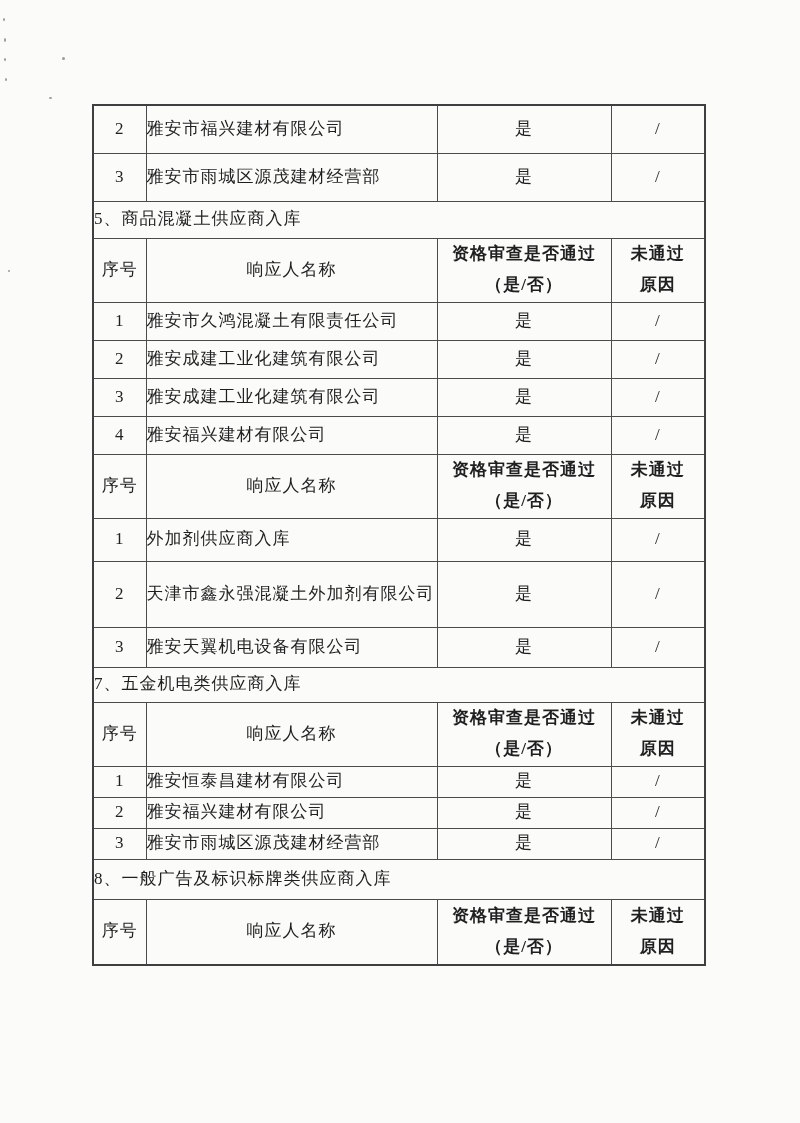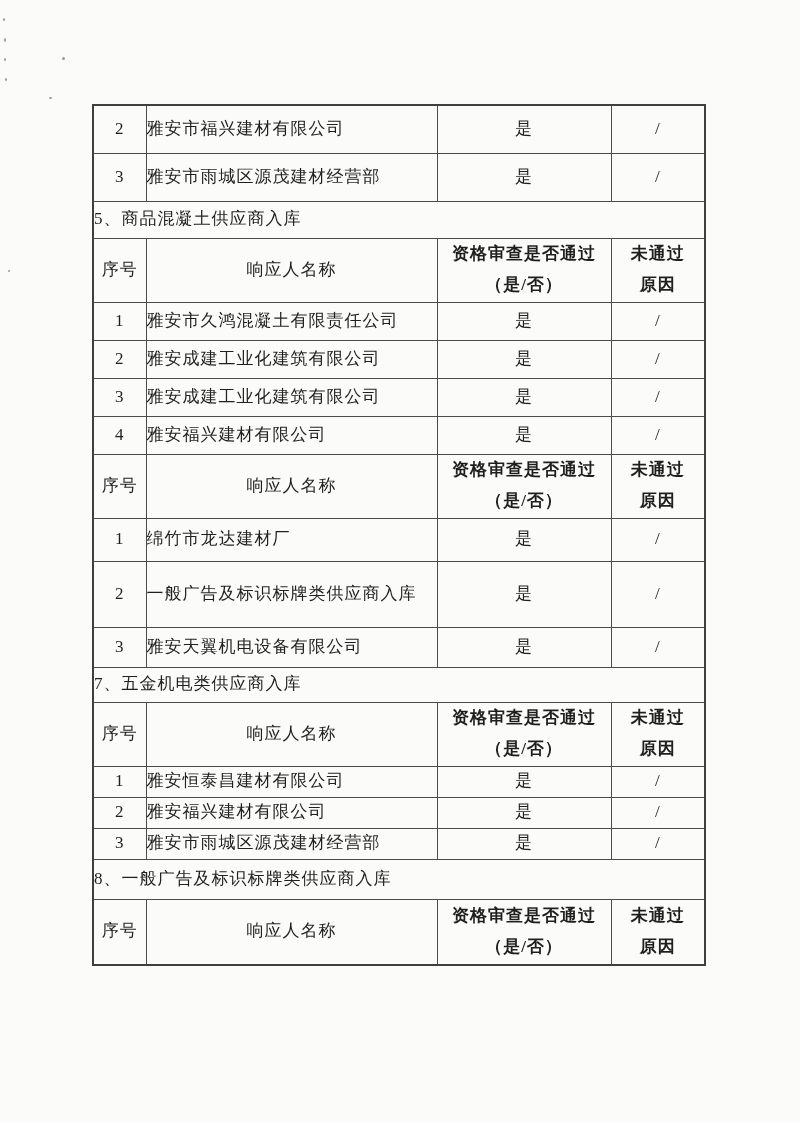--- a/index.html
+++ b/index.html
@@ -129,27 +129,27 @@
             <div class="hline">资格审查是否通过</div>
             <div class="hline">（是/否）</div>
           </td>
           <td class="c-reason head">
             <div class="hline">未通过</div>
             <div class="hline">原因</div>
           </td>
         </tr>
         <tr style="height: 43px;">
           <td class="c-idx">1</td>
-          <td class="c-name">绵竹市龙达建材厂</td>
+          <td class="c-name">外加剂供应商入库</td>
           <td class="c-pass">是</td>
           <td class="c-reason">/</td>
         </tr>
         <tr style="height: 66px;">
           <td class="c-idx">2</td>
-          <td class="c-name">一般广告及标识标牌类供应商入库</td>
+          <td class="c-name">天津市鑫永强混凝土外加剂有限公司</td>
           <td class="c-pass">是</td>
           <td class="c-reason">/</td>
         </tr>
         <tr style="height: 40px;">
           <td class="c-idx">3</td>
           <td class="c-name">雅安天翼机电设备有限公司</td>
           <td class="c-pass">是</td>
           <td class="c-reason">/</td>
         </tr>
         <tr style="height: 35px;">

